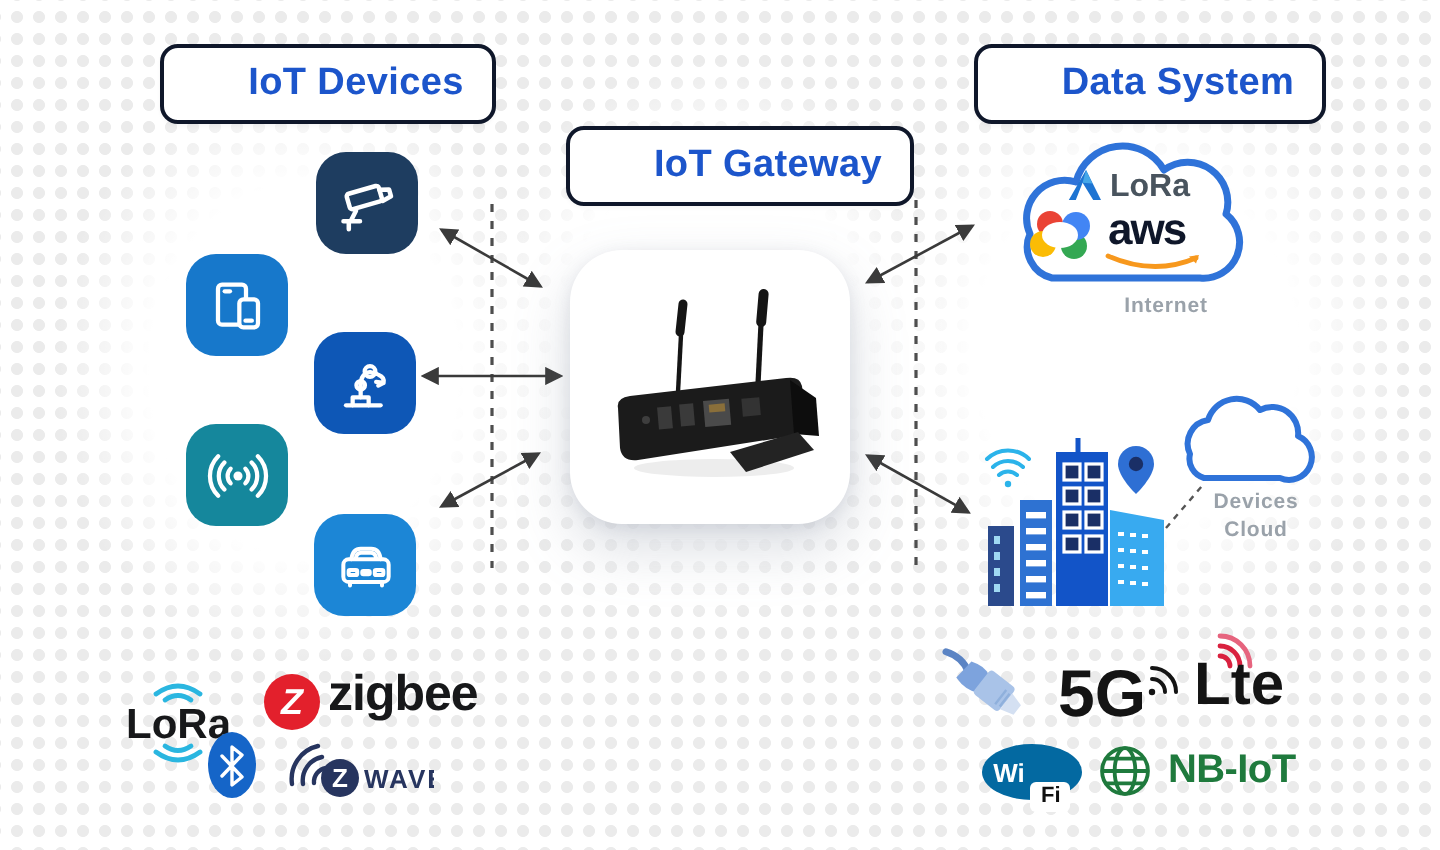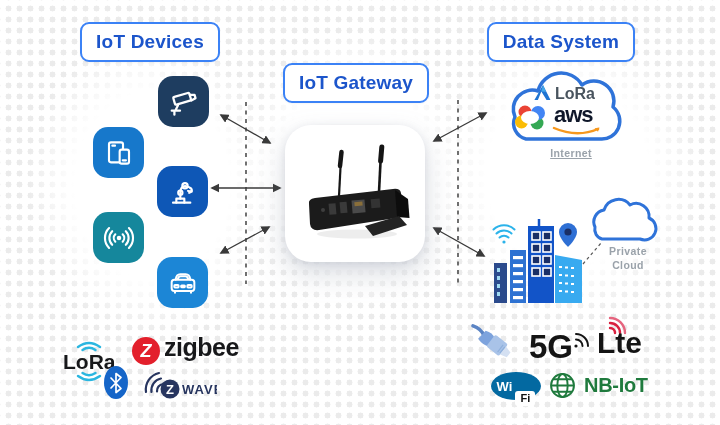--- a/index.html
+++ b/index.html
@@ -7,23 +7,23 @@
          font-family:"Liberation Sans",sans-serif;}
   .abs{position:absolute;}
   .dots{position:absolute;inset:0;
         background-image:radial-gradient(circle,#ebebeb 2.8px,rgba(255,255,255,0) 3.2px);
         background-size:11px 11px;background-position:3px 3px;}
   .glow{position:absolute;inset:0;
         background:
          radial-gradient(ellipse 125px 150px at 152px 185px,#fff 62%,rgba(255,255,255,0) 100%),
          radial-gradient(ellipse 120px 140px at 355px 170px,#fff 62%,rgba(255,255,255,0) 100%),
          radial-gradient(ellipse 135px 150px at 568px 175px,#fff 60%,rgba(255,255,255,0) 100%);}
-  .pill{position:absolute;background:#fff;border:2px solid #3b82f6;border-radius:9px;
+  .pill{position:absolute;background:#fff;border:2px solid #0f172a;border-radius:9px;
         display:flex;align-items:center;justify-content:center;font-weight:bold;
-        font-size:19px;color:#1c55cb;letter-spacing:.2px;box-shadow:0 1px 2px rgba(0,0,0,.04);}
+        font-size:19px;color:#1c55cb;letter-spacing:.2px;box-shadow:0 1px 2px rgba(0,0,0,.04);padding-left:28px;}
   .devicon{position:absolute;width:51px;height:51px;border-radius:15px;
            display:flex;align-items:center;justify-content:center;}
   .c-cam{background:#1e3d60;} .c-dev{background:#1778cb;} .c-rob{background:#0e57b6;}
   .c-sen{background:#15879c;} .c-car{background:#1c86d6;}
   .gwcard{position:absolute;left:285px;top:125px;width:140px;height:137px;border-radius:26px;
           background:#fff;box-shadow:0 12px 28px rgba(125,135,155,.28),0 2px 8px rgba(125,135,155,.18);
           display:flex;align-items:center;justify-content:center;}
   .cap{position:absolute;color:#9aa2aa;font-size:10.5px;font-weight:bold;letter-spacing:.4px;
        text-align:center;line-height:1.35;}
   .cloudbox{position:absolute;}
@@ -172,21 +172,21 @@
       <circle cx="24" cy="21" r="6.5" fill="#34a853"></circle>
       <circle cx="25" cy="11" r="7" fill="#4285f4"></circle>
       <ellipse cx="17" cy="15.5" rx="9" ry="6.5" fill="#fff"></ellipse>
     </svg>
     <span class="aws-txt">aws</span>
     <svg class="abs" style="left:56px;top:66px;" width="50" height="12" viewBox="0 0 50 12">
       <path d="M2 2 Q25 12 46 3" stroke="#f7981d" stroke-width="2.4" fill="none" stroke-linecap="round"></path>
       <path d="M47.5 1.5 L42.5 2.2 L46 5.8 Z" fill="#f7981d"></path>
     </svg>
   </div>
-  <div class="cap" style="left:510px;top:146px;width:122px;text-decoration:underline;">
+  <div class="cap" style="left:522px;top:146px;width:122px;">
     <div>Internet</div>
   </div>
 
   <svg class="abs" style="left:490px;top:216px;" width="102" height="92" viewBox="0 0 102 92">
     <g stroke="#2bb3ea" stroke-width="2" fill="none" stroke-linecap="round">
       <circle cx="14" cy="26" r="1.6" fill="#2bb3ea" stroke="none"></circle>
       <path d="M9.5 21.5 a6.5 6.5 0 0 1 9 0"></path>
       <path d="M6.5 17.5 a10.8 10.8 0 0 1 15 0"></path>
       <path d="M3.5 13.5 a15 15 0 0 1 21 0"></path>
     </g>
@@ -235,21 +235,21 @@
       </g>
     <g>
       <path d="M78 7 a9 9 0 0 1 9 9 c0 6.5 -9 15 -9 15 s-9 -8.5 -9 -15 a9 9 0 0 1 9 -9 z" fill="#2e6fd4"></path>
       <circle cx="78" cy="16" r="3.6" fill="#1a2f66"></circle>
     </g>
   </svg>
   <svg class="abs" style="left:584px;top:189px;" width="78" height="58" viewBox="0 0 78 58">
     <path d="M18 50 H56 A11 11 0 0 0 65 29 A13 13 0 0 0 46 16 A15 15 0 0 0 20 21 A12 12 0 0 0 11 38 A10 10 0 0 0 18 50 Z" fill="#fff" stroke="#2f73d9" stroke-width="3" stroke-linejoin="round"></path>
   </svg>
   <div class="cap" style="left:598px;top:244px;width:60px;">
-    <div>Private</div>
+    <div>Devices</div>
     <div>Cloud</div>
   </div>
 
   <div class="lora-wrap">
     <svg width="60" height="46" viewBox="0 0 60 46">
       <g stroke="#2ab6e0" stroke-width="2.4" fill="none" stroke-linecap="round">
         <path d="M18 9 Q29 1 40 9"></path>
         <path d="M22.5 12 Q29 7.5 35.5 12"></path>
         <path d="M22.5 35 Q29 39.5 35.5 35"></path>
         <path d="M18 38 Q29 46 40 38"></path>

